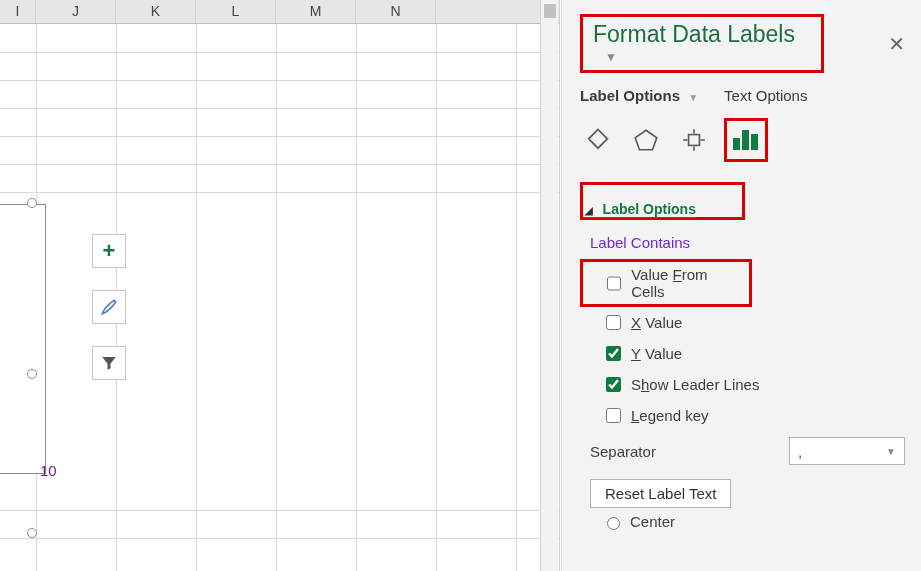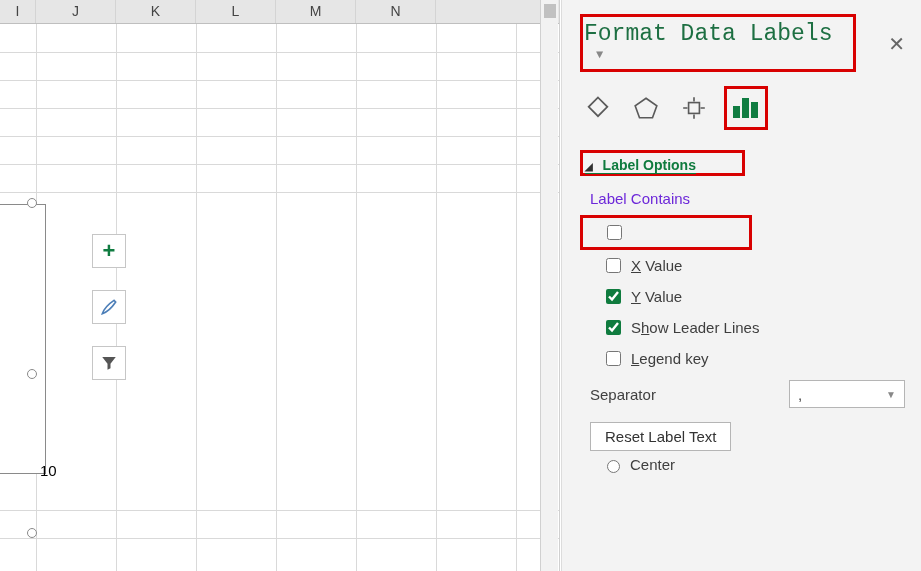--- a/index.html
+++ b/index.html
@@ -61,21 +61,21 @@
   }
   .sel-handle {
     position:absolute; width:10px; height:10px;
     border:1px solid #8a8a8a; background:#fff; border-radius:50%;
   }
   .h-t   { left:67px; top:-6px; }
   .h-r1  { left:67px; top:165px; }
   .h-b   { left:67px; top:324px; }
   .chart-tick {
     position:absolute; left:40px; top:438px;
-    font-size:15px; color:#000000;
+    font-size:15px; color:#701a75;
   }
 
   
   .floatbtns {
     position:absolute; left:92px; top:200px;
     display:flex; flex-direction:column; gap:12px;
   }
   .floatbtn {
     width:34px; height:34px;
     margin-top: 10px;
@@ -104,23 +104,22 @@
     border-left:1px solid #dcdcdc;
     padding:14px 16px 0 18px;
   }
   .pane-close {
     position:absolute; right:16px; top:32px;
     font-size:20px; color:#666; cursor:pointer;
   }
   .pane-title-wrap {
     border:3px solid #d80000;
     display:inline-block;
-    padding:4px 8px 6px 1px;
-    width: 276px;
-    font-family: Liberation Mono, monospace;
+    padding:4px 8px 6px 10px;
+    width: 244px;
   }
   .pane-title {
     font-size:23px; color:#1d6f42;
     display:inline-block;
   }
   .pane-title-drop {
     font-size:12px; color:#888; margin-left:12px; vertical-align:middle;
   }
   .sub-tabs {
     margin-top:14px;
@@ -145,21 +144,21 @@
   .iconbtn.redbox {
     border:3px solid #d80000;
     width:44px; height:44px;
   }
   .iconbtn svg { display:block; }
 
   .section-head-wrap {
     margin-top:20px;
     border:3px solid #d80000;
     display:inline-block;
-    padding:4px 46px 0 2px;
+    padding:16px 46px 0 2px;
   }
   .section-head {
     color:#0f7b3e; font-weight:600;
     border-bottom:1px solid #0f7b3e;
     cursor:pointer;
   }
   .section-head .tri {
     color:#303030; font-size:10px; margin-right:6px;
   }
 
@@ -268,20 +267,29 @@
 </div>
 
 <div class="pane">
   <div class="pane-close">✕</div>
 
   <div class="pane-title-wrap">
     <span class="pane-title">Format Data Labels</span>
     <span class="pane-title-drop">▼</span>
   </div>
 
+  <div class="sub-tabs">
+    <div class="sub-tab active">
+      <span>Label Options</span>
+      <span class="tri">▼</span>
+    </div>
+    <div class="sub-tab">
+      <span>Text Options</span>
+    </div>
+  </div>
 
   <div class="iconrow">
     <div class="iconbtn">
       <svg width="28" height="28" viewBox="0 0 24 24">
         <path fill="none" stroke="#5a5a5a" stroke-width="1.5" d="M12 3l8 8-8 8-8-8z"></path>
       </svg>
     </div>
     <div class="iconbtn">
       <svg width="26" height="26" viewBox="0 0 24 24">
         <polygon points="12,3 22,10 18,21 6,21 2,10" fill="none" stroke="#5a5a5a" stroke-width="1.5"></polygon>
@@ -307,20 +315,21 @@
       <span class="tri">◢</span>
       <span>Label Options</span>
     </span>
   </div>
 
   <div class="subhead" style="padding-left:10px">Label Contains</div>
 
   <div class="opts">
     <label class="optrow redbox">
       <input type="checkbox" style="">
+      <span>Value <span class="u">F</span>rom Cells</span>
     </label>
     <label class="optrow">
       <input type="checkbox" style="">
       <span><span class="u">X</span> Value</span>
     </label>
     <label class="optrow">
       <input type="checkbox" checked="" style="">
       <span><span class="u">Y</span> Value</span>
     </label>
     <label class="optrow">

